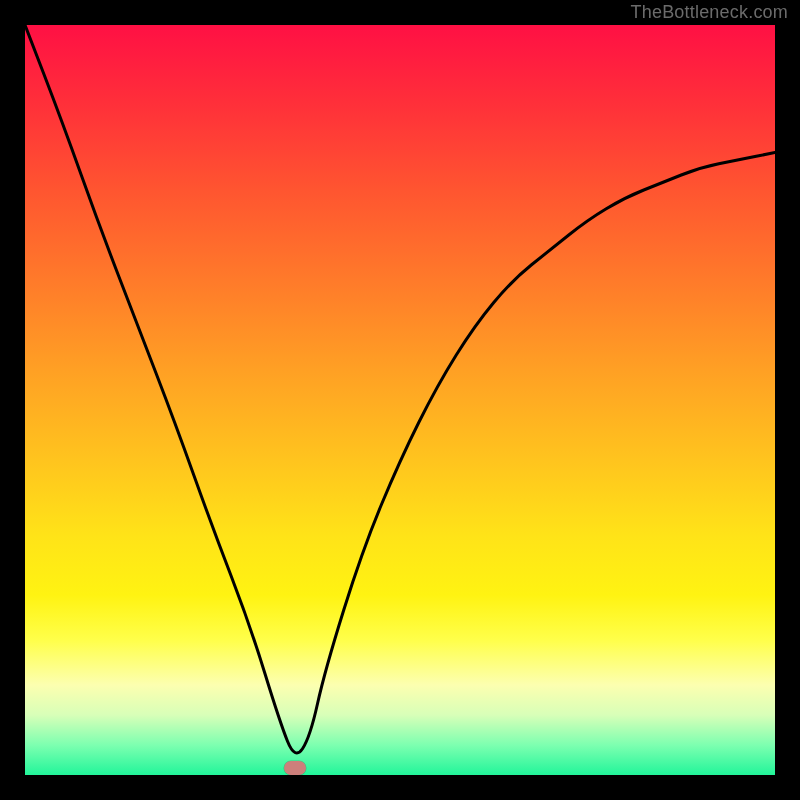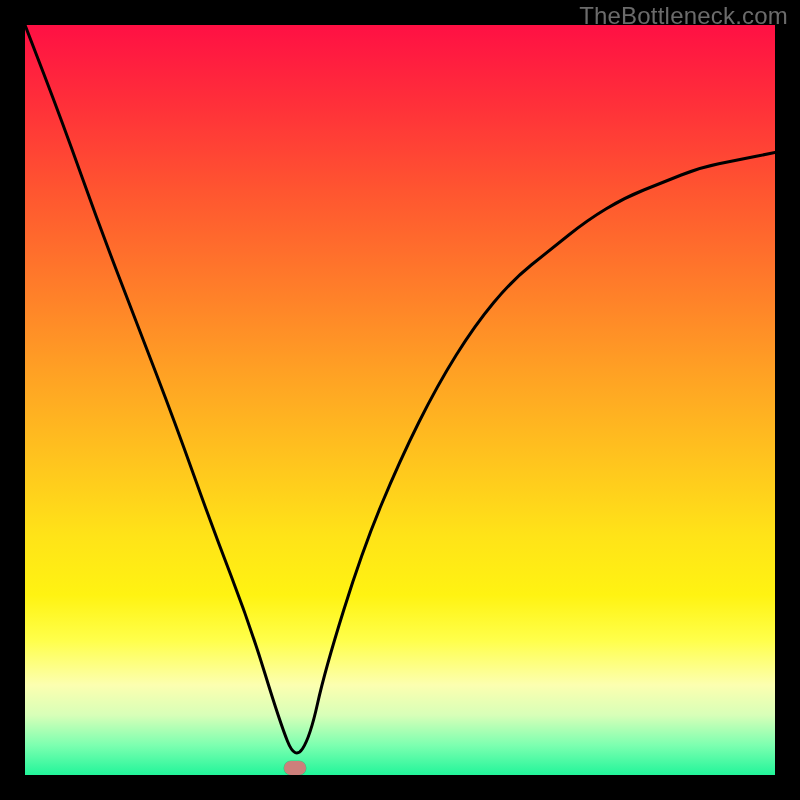--- a/index.html
+++ b/index.html
@@ -15,21 +15,21 @@
     position: relative;
     width: 800px;
     height: 800px;
     background: #000;
   }
   .watermark {
     position: absolute;
     top: 2px;
     right: 12px;
     color: #6b6b6b;
-    font-size: 24px;
+    font-size: 18px;
     font-weight: 400;
     letter-spacing: 0.2px;
     z-index: 5;
   }
   .plot-area {
     position: absolute;
     left: 25px;
     top: 25px;
     width: 750px;
     height: 750px;

